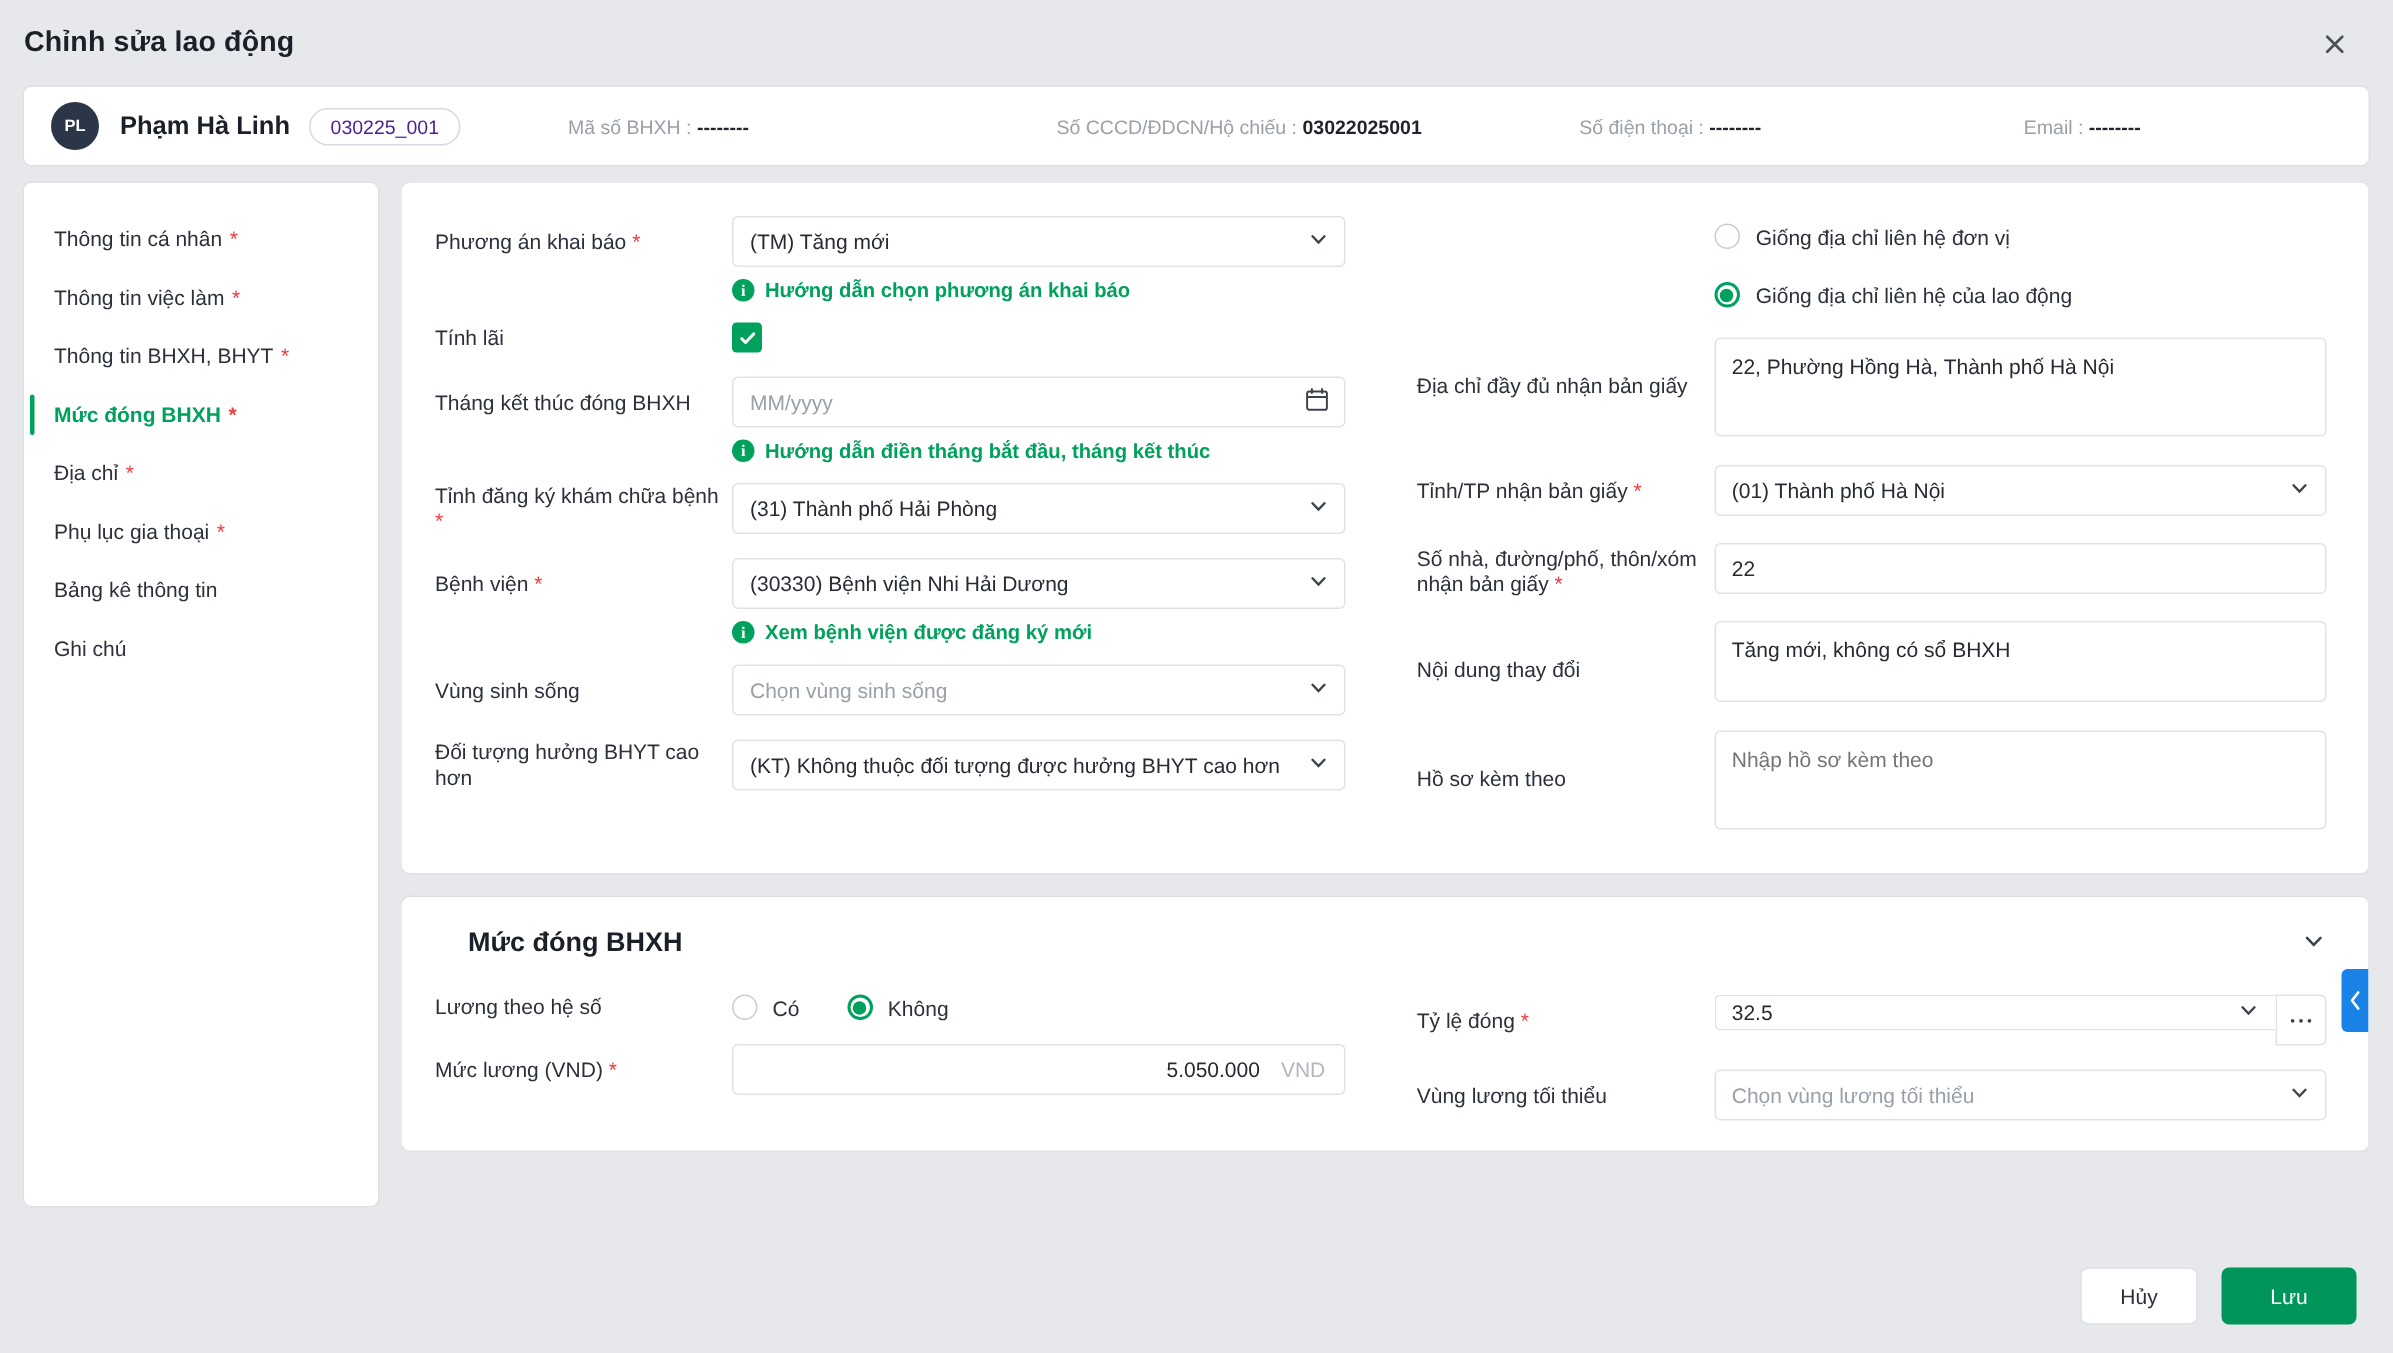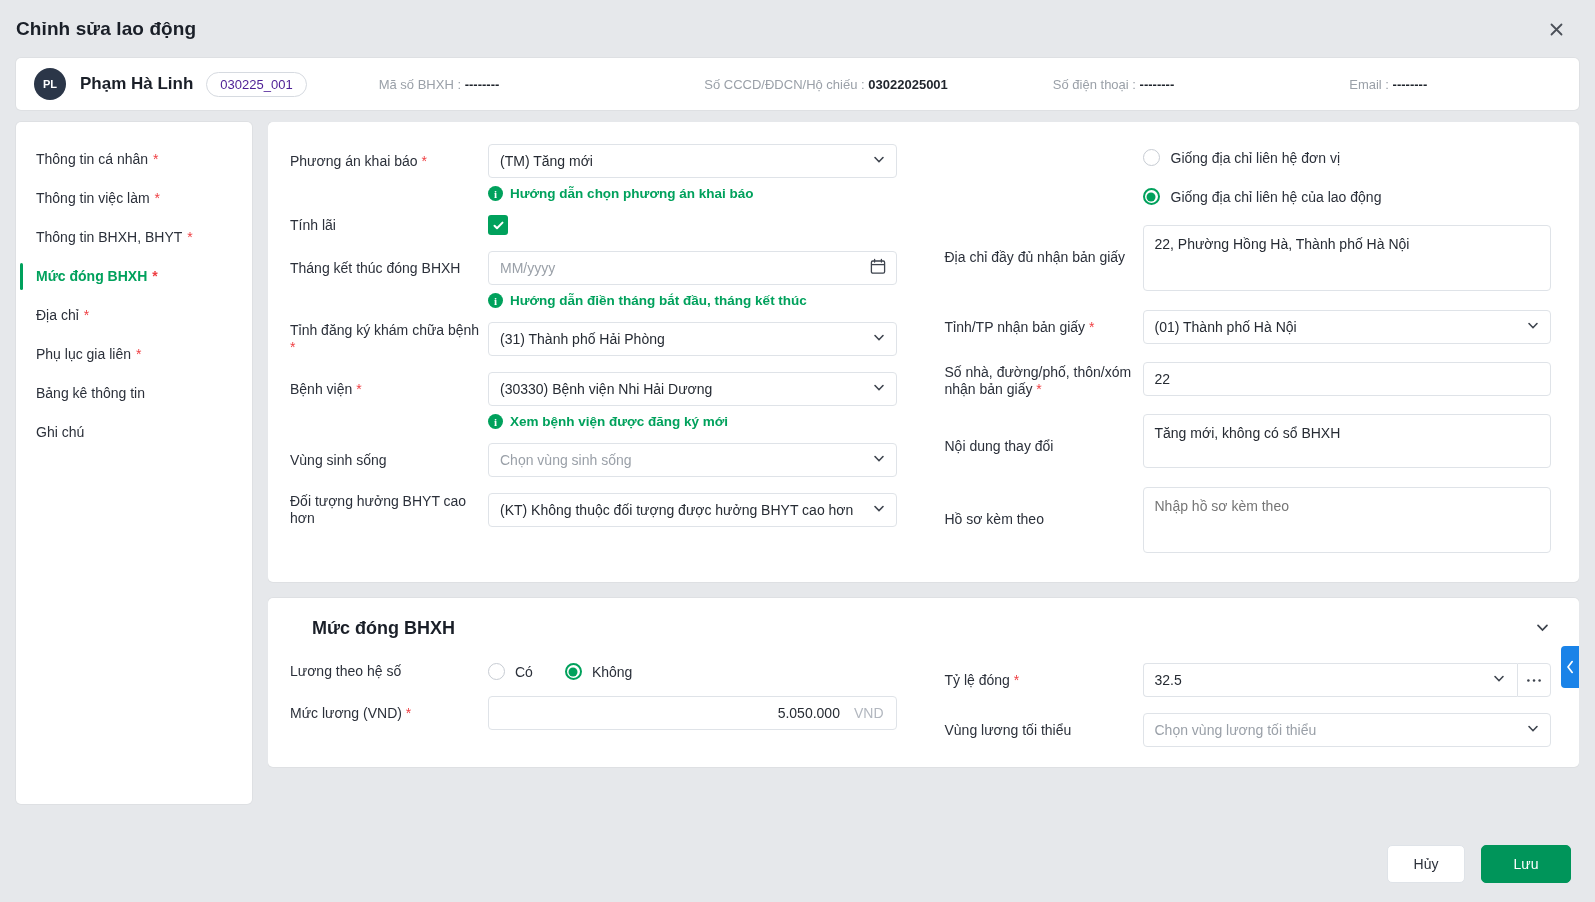--- a/index.html
+++ b/index.html
@@ -152,21 +152,21 @@
 
   .money-ctl {
     width:100%; height:34px; border:1px solid #dfe3e8; border-radius:4px;
     background:#fff; display:flex; align-items:center; justify-content:flex-end;
     padding:0 12px; font-size:14px; color:#262b33; gap:14px;
   }
   .money-unit { color:#b2b7bf; }
 
   .split-ctl { display:flex; }
   .split-ctl .main {
-    flex:1 1 auto; height:34px; border:1px solid #dfe3e8; border-right:none;
+    flex:1 1 auto; height:24px; border:1px solid #dfe3e8; border-right:none;
     border-radius:4px 0 0 4px; background:#fff; padding:0 34px 0 11px;
     display:flex; align-items:center; font-size:14px; position:relative;
   }
   .split-ctl .dots {
     width:34px; height:34px; border:1px solid #dfe3e8; border-radius:0 4px 4px 0;
     background:#fff; display:flex; align-items:center; justify-content:center;
     color:#3d434d; cursor:pointer; letter-spacing:1px; font-size:13px;
   }
 
   
@@ -236,21 +236,21 @@
     <div class="nav-item">
       <span>Thông tin BHXH, BHYT</span><span class="req">*</span>
     </div>
     <div class="nav-item active">
       <span>Mức đóng BHXH</span><span class="req">*</span>
     </div>
     <div class="nav-item">
       <span>Địa chỉ</span><span class="req">*</span>
     </div>
     <div class="nav-item">
-      <span>Phụ lục gia liên</span><span class="req">*</span>
+      <span>Phụ lục gia thoại</span><span class="req">*</span>
     </div>
     <div class="nav-item">
       <span>Bảng kê thông tin</span>
     </div>
     <div class="nav-item">
       <span>Ghi chú</span>
     </div>
   </div>
 
   <div class="content-col">

